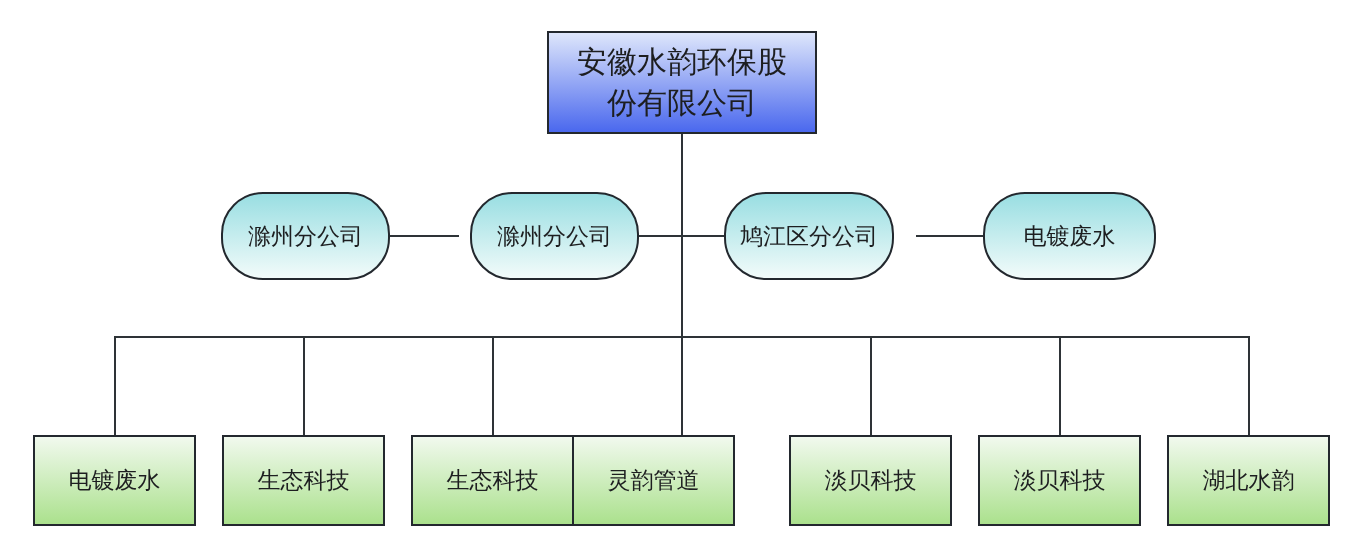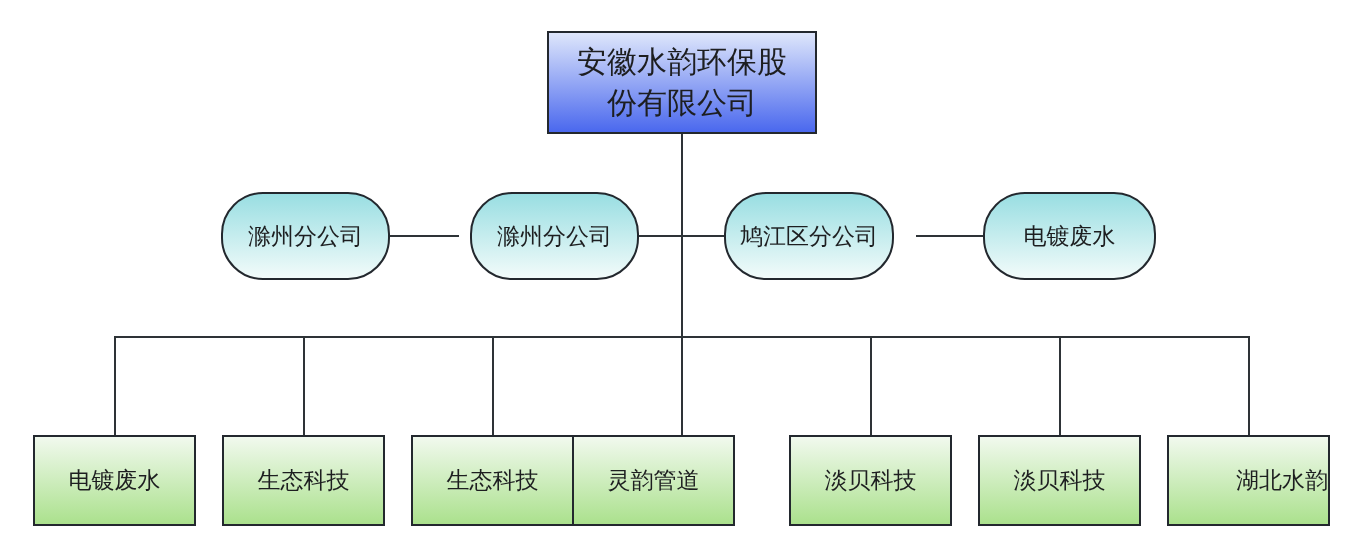--- a/index.html
+++ b/index.html
@@ -34,21 +34,21 @@
     border-radius:42px;
     font-size:23px;
   }
   .node-sub{
     top:435px;width:163px;height:91px;
     background:linear-gradient(180deg,#f1f9ee 0%,#abe18d 100%);
     font-size:23px;
   }
   .b0{left:221px;} .b1{left:470px;} .b2{left:724px;width:170px;justify-content:center;} .b3{left:983px;width:173px;}
   .s0{left:33px;} .s1{left:222px;} .s2{left:411px;} .s3{left:572px;}
-  .s4{left:789px;} .s5{left:978px;} .s6{left:1167px;justify-content:flex-end;}
+  .s4{left:789px;} .s5{left:978px;} .s6{left:1167px;}
 </style>
 </head>
 <body>
 
 <div class="canvas">
 
   <div class="line v" style="left:681px;top:134px;height:203px;"></div>
   <div class="line h" style="left:390px;top:235px;width:69px;"></div>
   <div class="line h" style="left:628px;top:235px;width:118px;"></div>
   <div class="line h" style="left:916px;top:235px;width:67px;"></div>

